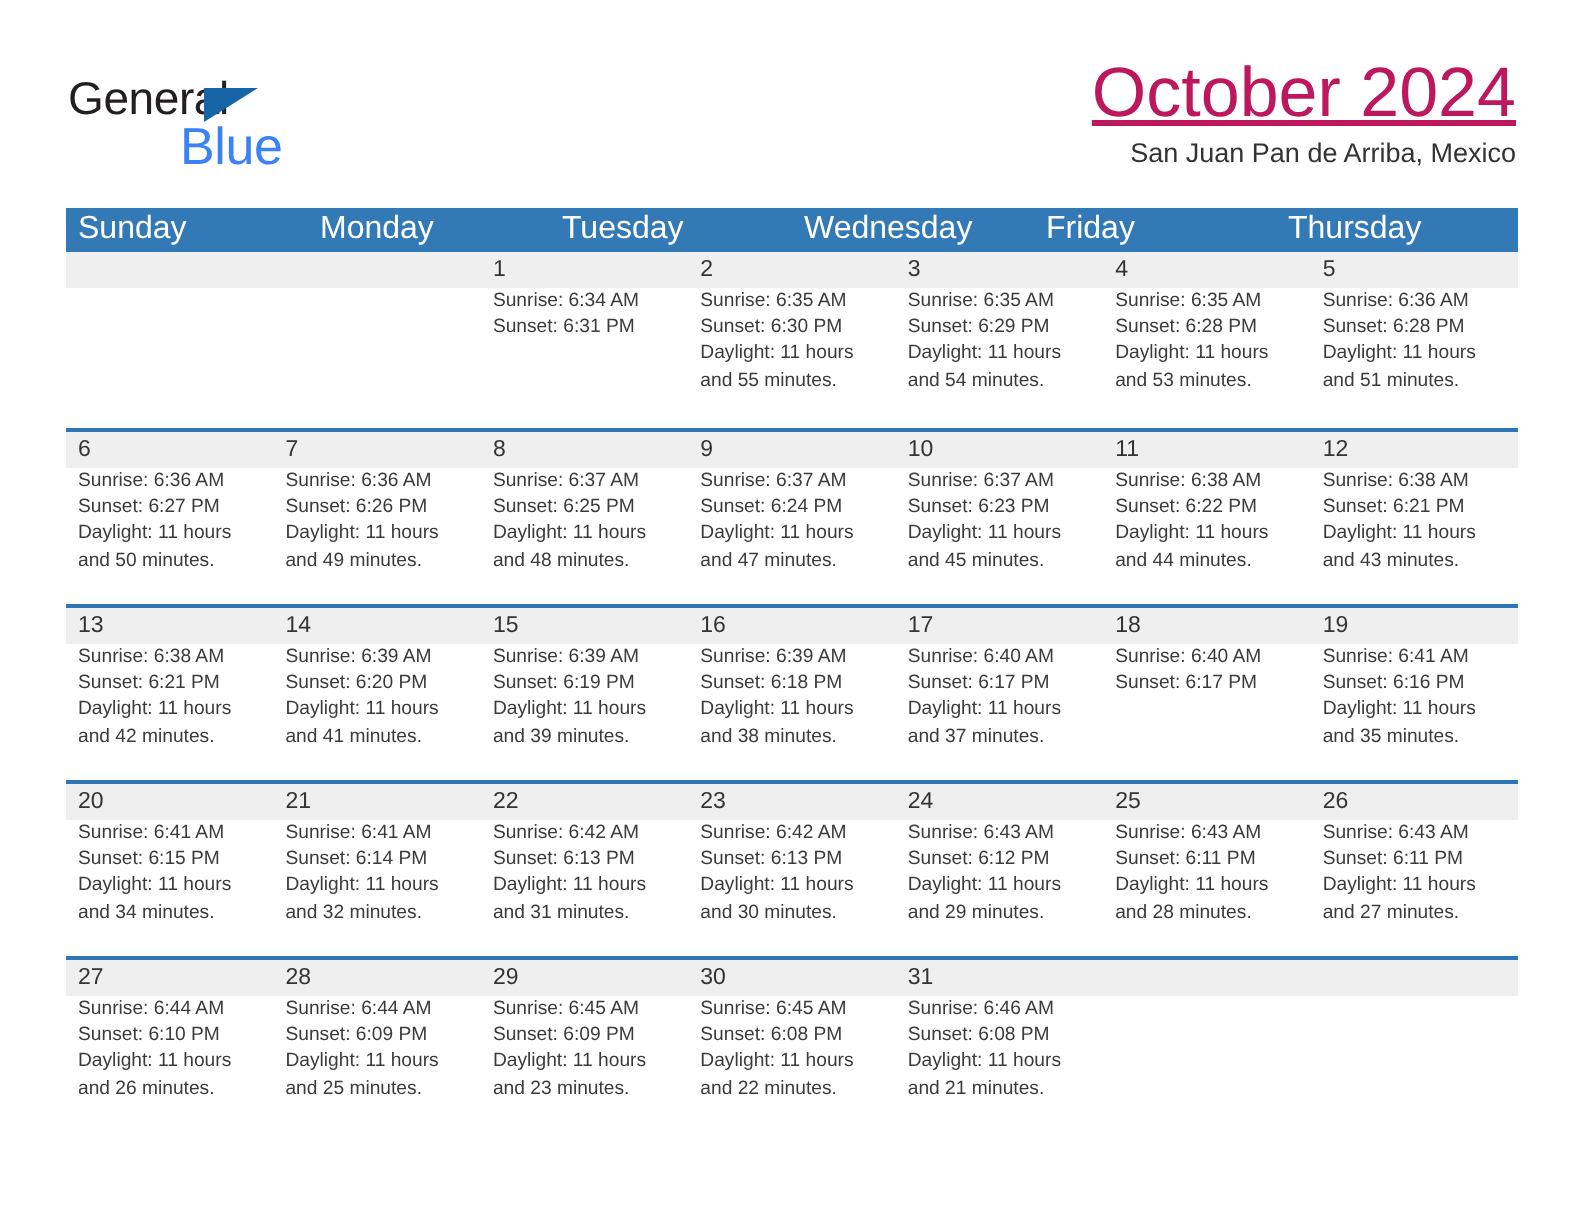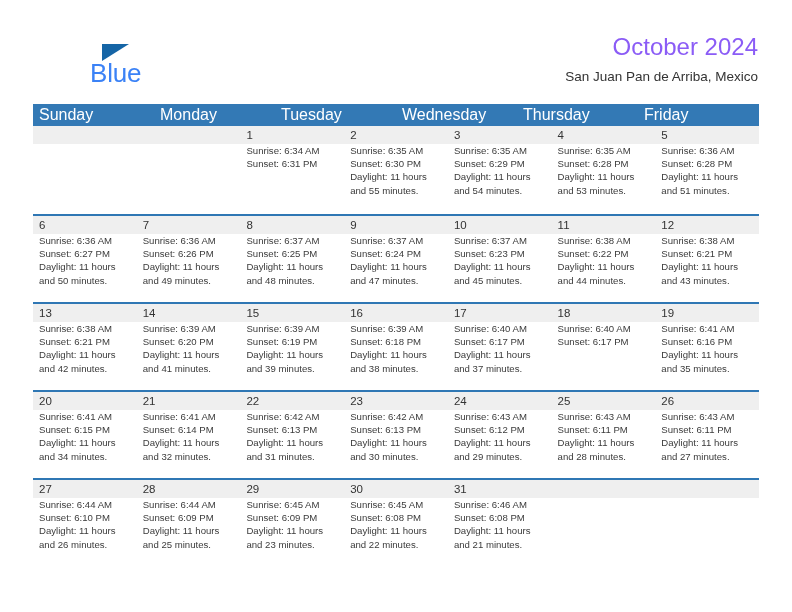--- a/index.html
+++ b/index.html
@@ -66,25 +66,26 @@
     font-family: "Liberation Sans", sans-serif;
   }
 
   .title-block {
     position: absolute;
     right: 34px;
     top: 30px;
     text-align: right;
   }
   .cal-title {
-    font-size: 24px;
-    color: #8b5cf6;
+    font-size: 35px;
+    color: #be185d;
     font-weight: normal;
     line-height: 33px;
     white-space: nowrap;
+    text-decoration: underline;
   }
   .cal-subtitle {
     font-size: 13.5px;
     color: #333333;
     line-height: 20px;
     margin-top: 4px;
     white-space: nowrap;
     margin-left: 40px;
   }
 
@@ -160,40 +161,41 @@
   }
 </style>
 </head>
 <body>
 
 <div class="page">
 
   <div class="header">
 
     <div class="logo">
+      <span class="logo-general">General</span>
       <span class="logo-triangle"></span>
       <span class="logo-blue">Blue</span>
     </div>
 
     <div class="title-block">
       <div class="cal-title">October 2024</div>
       <div class="cal-subtitle">San Juan Pan de Arriba, Mexico</div>
     </div>
 
   </div>
 
   <div class="calendar">
 
     <div class="weekday-header">
       <div class="weekday">Sunday</div>
       <div class="weekday">Monday</div>
       <div class="weekday">Tuesday</div>
       <div class="weekday">Wednesday</div>
+      <div class="weekday">Friday</div>
       <div class="weekday">Thursday</div>
-      <div class="weekday">Friday</div>
     </div>
 
     <div id="weeks-container">
         <div class="week-row">
           <div class="day-cell empty">
             <div class="day-number-strip">
               <span class="day-number"></span>
             </div>
           </div>
           <div class="day-cell empty">

